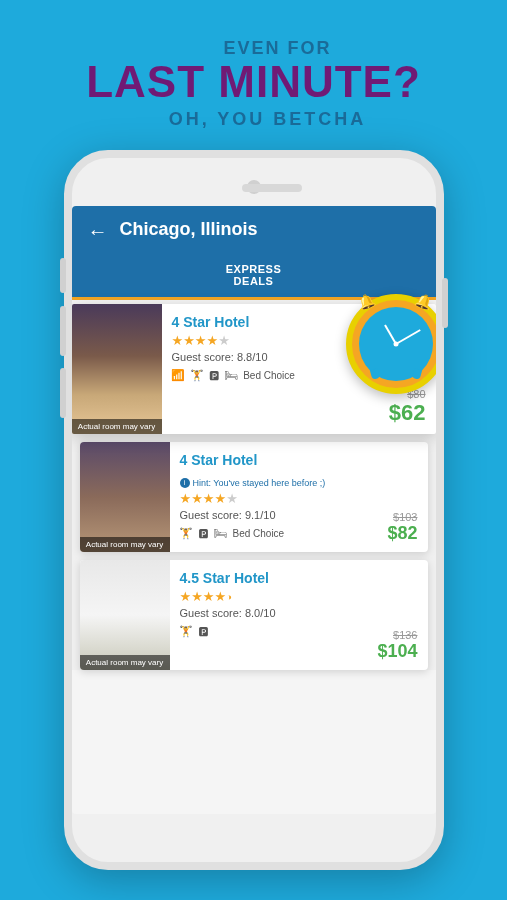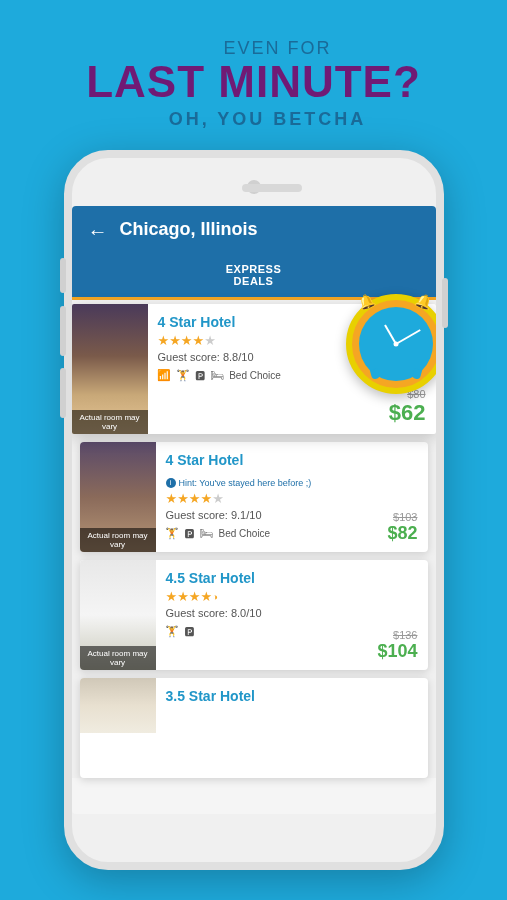--- a/index.html
+++ b/index.html
@@ -13,21 +13,21 @@
     }
 
     
     .header-text {
       text-align: center;
       padding-top: 38px;
       padding-bottom: 20px;
     }
     .header-even {
       font-size: 18px;
-      font-weight: 400;
+      font-weight: 700;
       color: #1a6b99;
       letter-spacing: 2px;
       text-transform: uppercase;
       padding-left: 48px;
     }
     .header-main {
       font-size: 44px;
       font-weight: 900;
       color: #701a75;
       text-transform: uppercase;
@@ -195,21 +195,21 @@
       display: flex;
       box-shadow: 0 2px 8px rgba(0,0,0,0.15);
     }
     .hotel-card-first {
       margin: 4px 0px;
       border-radius: 2px;
       box-shadow: 0 4px 16px rgba(0,0,0,0.2);
     }
 
     .hotel-image {
-      width: 76px;
+      width: 90px;
       min-height: 100px;
       flex-shrink: 0;
       position: relative;
       overflow: hidden;
     }
     
     .hotel-img-1 {
       background: linear-gradient(180deg, #4a3a5a 0%, #7a5a4a 40%, #c8a878 70%, #e8c898 100%);
     }
 
@@ -556,27 +556,19 @@
               <span class="amenity-icon">🏋</span>
               <span class="amenity-icon">🅿</span>
             </div>
           </div>
           <div class="price-section">
             <div class="price-original">$136</div>
             <div class="price-current price-current-sm">$104</div>
           </div>
         </div>
 
-        <div class="hotel-card" style="margin-bottom:0;">
-          <div class="hotel-image">
-            <div style="width:100%;height:55px;background:linear-gradient(180deg,#d0c8b8 0%,#e8e0d0 50%,#f0ece0 100%);"></div>
-          </div>
-          <div class="hotel-info">
-            <div class="hotel-name">3.5 Star Hotel</div>
-          </div>
-        </div>
 
       </div>
     </div>
 
   </div>
 
 </div>
 
 </body></html>

